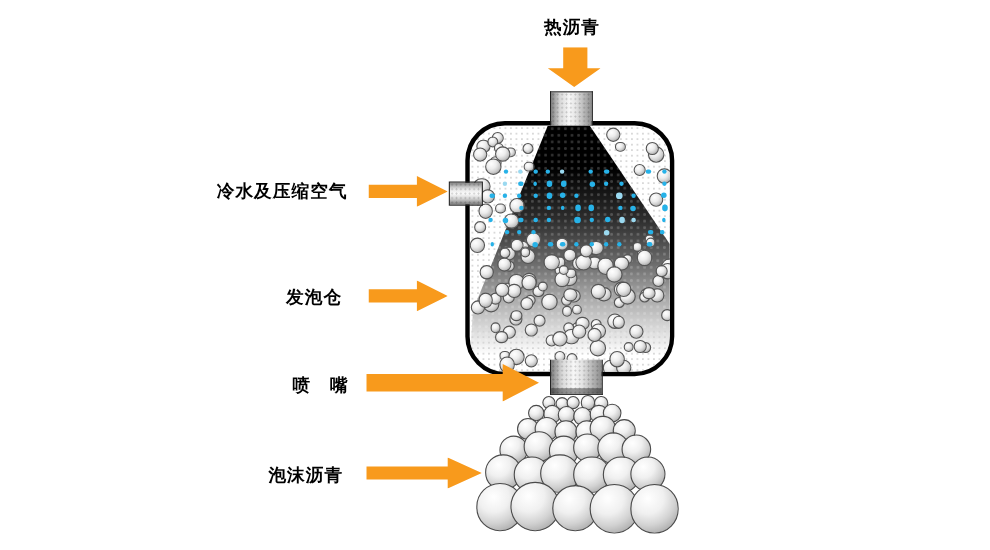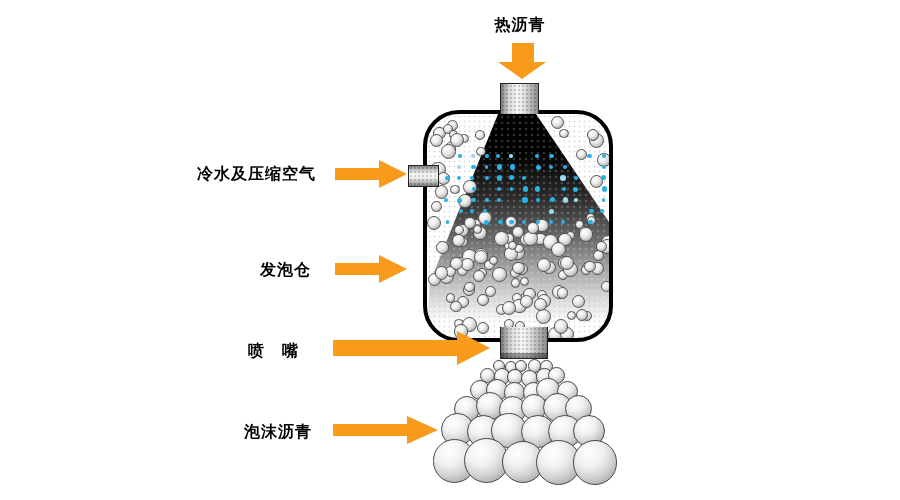--- a/index.html
+++ b/index.html
@@ -9,21 +9,21 @@
     font-family:"DejaVu Sans","Liberation Sans",sans-serif;
   }
   
   .lbl {
     position:absolute; font-weight:bold; font-size:16px; line-height:20px;
     color:#000; letter-spacing:1px; white-space:nowrap; z-index:9;
   }
   .lbl-hot          { left:440px; top:15px;  width:160px; text-align:center; }
   .lbl-water        { left:197px; top:164px; }
   .lbl-foamchamber  { left:260px; top:260px; }
-  .lbl-nozzle       { left:248px; top:341px; }
+  .lbl-nozzle       { left:266px; top:341px;font-family:Liberation Mono, monospace; }
   .lbl-foamasphalt  { left:244px; top:422px; }
   
   .arr { position:absolute; z-index:8; }
   .arr polygon { fill:var(--arrow,#F89A1C); }
   .arr-down     { left:498px; top:43px;  }
   .arr-water    { left:335px; top:160px; }
   .arr-chamber  { left:335px; top:255px; }
   .arr-nozzle   { left:333px; top:331px; }
   .arr-foamout  { left:333px; top:416px; }
   

